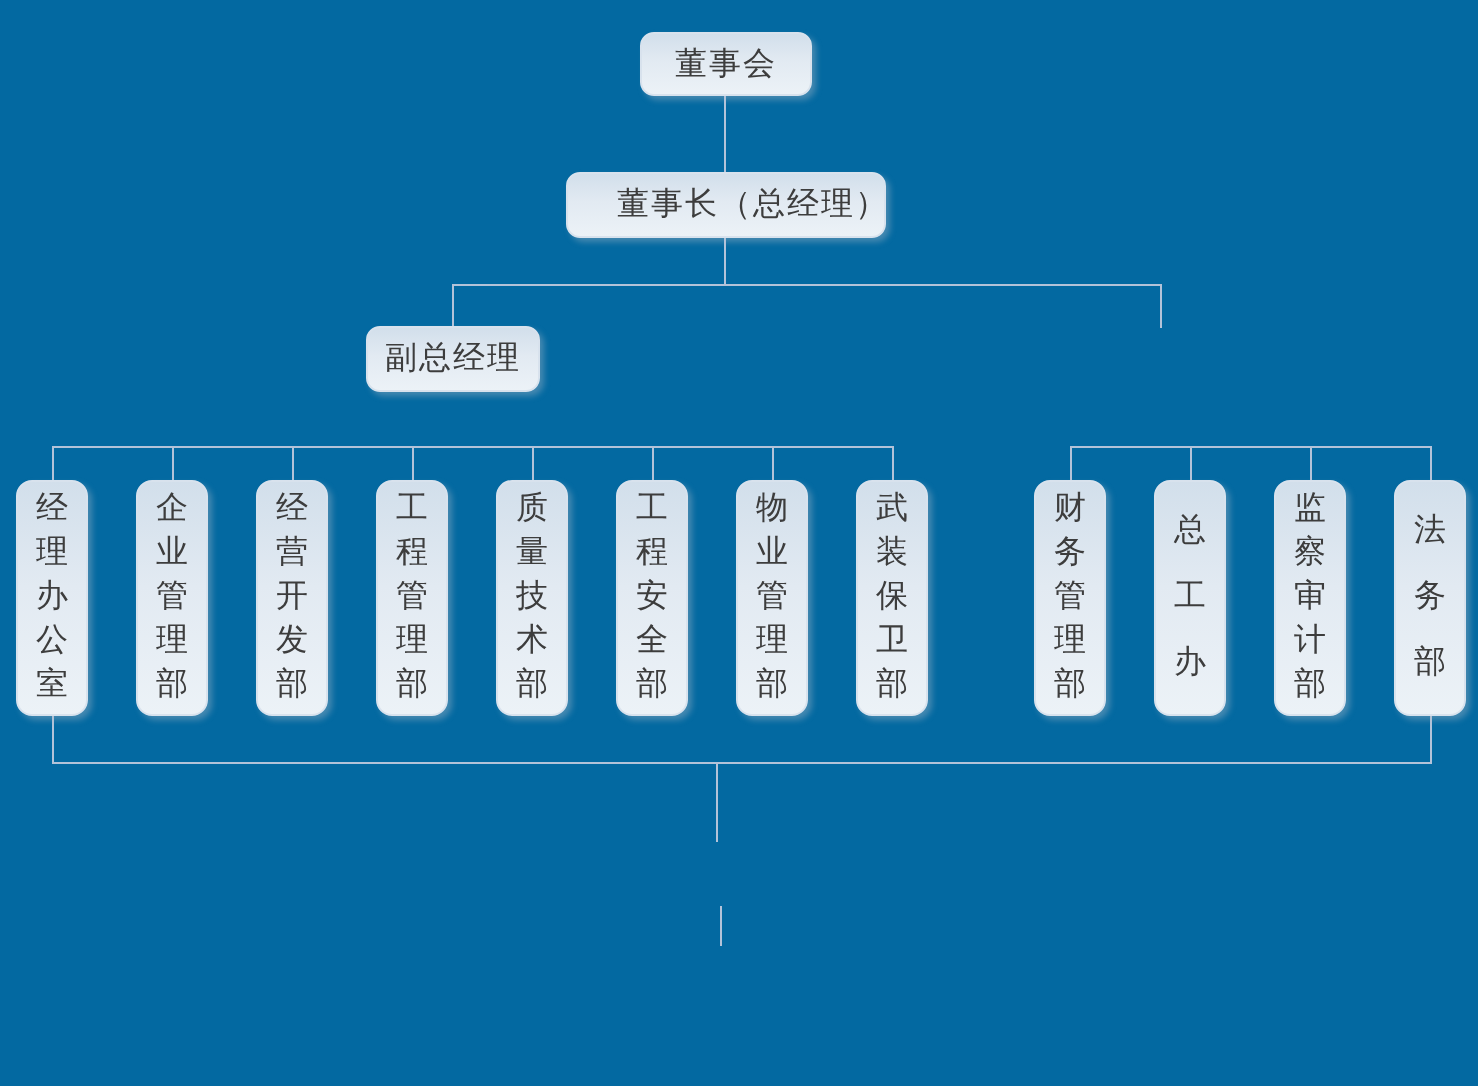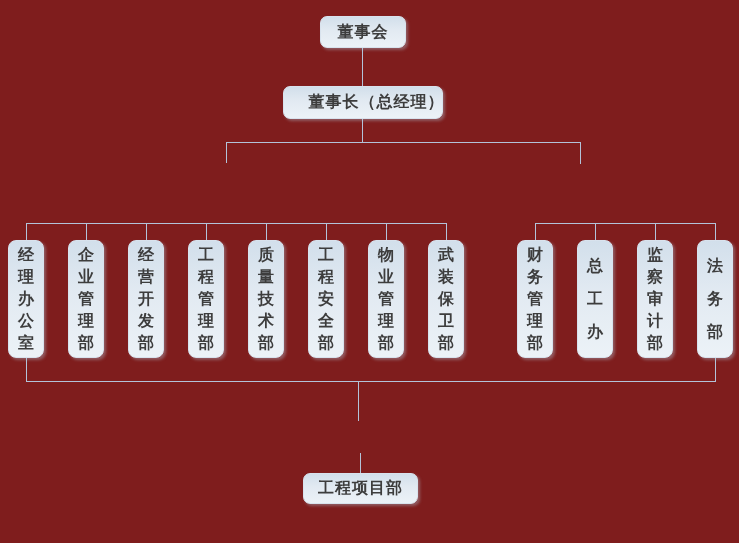--- a/index.html
+++ b/index.html
@@ -1,18 +1,18 @@
 <!DOCTYPE html>
 <html><head>
 <meta charset="utf-8">
 <style>
   html,body{margin:0;padding:0;background:#ffffff;}
   .canvas{
-    position:relative;width:739px;height:543px;background:#7f1d1d;overflow:hidden;
-    font-family:"Liberation Sans","DejaVu Sans",sans-serif;color:#3d3d3d;font-weight:bold;
+    position:relative;width:739px;height:543px;background:#0369a1;overflow:hidden;
+    font-family:"Liberation Sans","DejaVu Sans",sans-serif;color:#3d3d3d;
   }
   .node{
     position:absolute;box-sizing:border-box;
     background:linear-gradient(180deg,#d2dfeb 0%,#e2eaf2 45%,#ecf2f7 100%);
     border:1px solid #d8e2ed;border-radius:7px;
     box-shadow:2px 2px 3px rgba(173,188,203,0.40);
     display:flex;align-items:center;justify-content:center;
     font-size:16px;letter-spacing:1px;white-space:nowrap;
   }
   .vbox{
@@ -35,26 +35,26 @@
 <div class="canvas">
 
   <div class="node" style="left:320px;top:16px;width:86px;height:32px;">
     <span>董事会</span>
   </div>
 
   <div class="node" style="left:283px;top:86px;width:160px;height:33px;padding-left:27px;">
     <span>董事长（总经理）</span>
   </div>
 
+  <div class="node" style="left:183px;top:163px;width:87px;height:33px;">
+    <span>副总经理</span>
+  </div>
 
 
 
-  <div class="node" style="left:303px;top:473px;width:115px;height:31px;">
-    <span>工程项目部</span>
-  </div>
 
   <div class="vline" style="left:362px;top:48px;height:38px;"></div>
   <div class="vline" style="left:362px;top:119px;height:23px;"></div>
   <div class="hline" style="left:226px;top:142px;width:355px;"></div>
   <div class="vline" style="left:226px;top:142px;height:21px;"></div>
   <div class="vline" style="left:580px;top:142px;height:22px;"></div>
 
   <div class="hline" style="left:26px;top:223px;width:420px;"></div>
   <div class="hline" style="left:535px;top:223px;width:180px;"></div>
 

